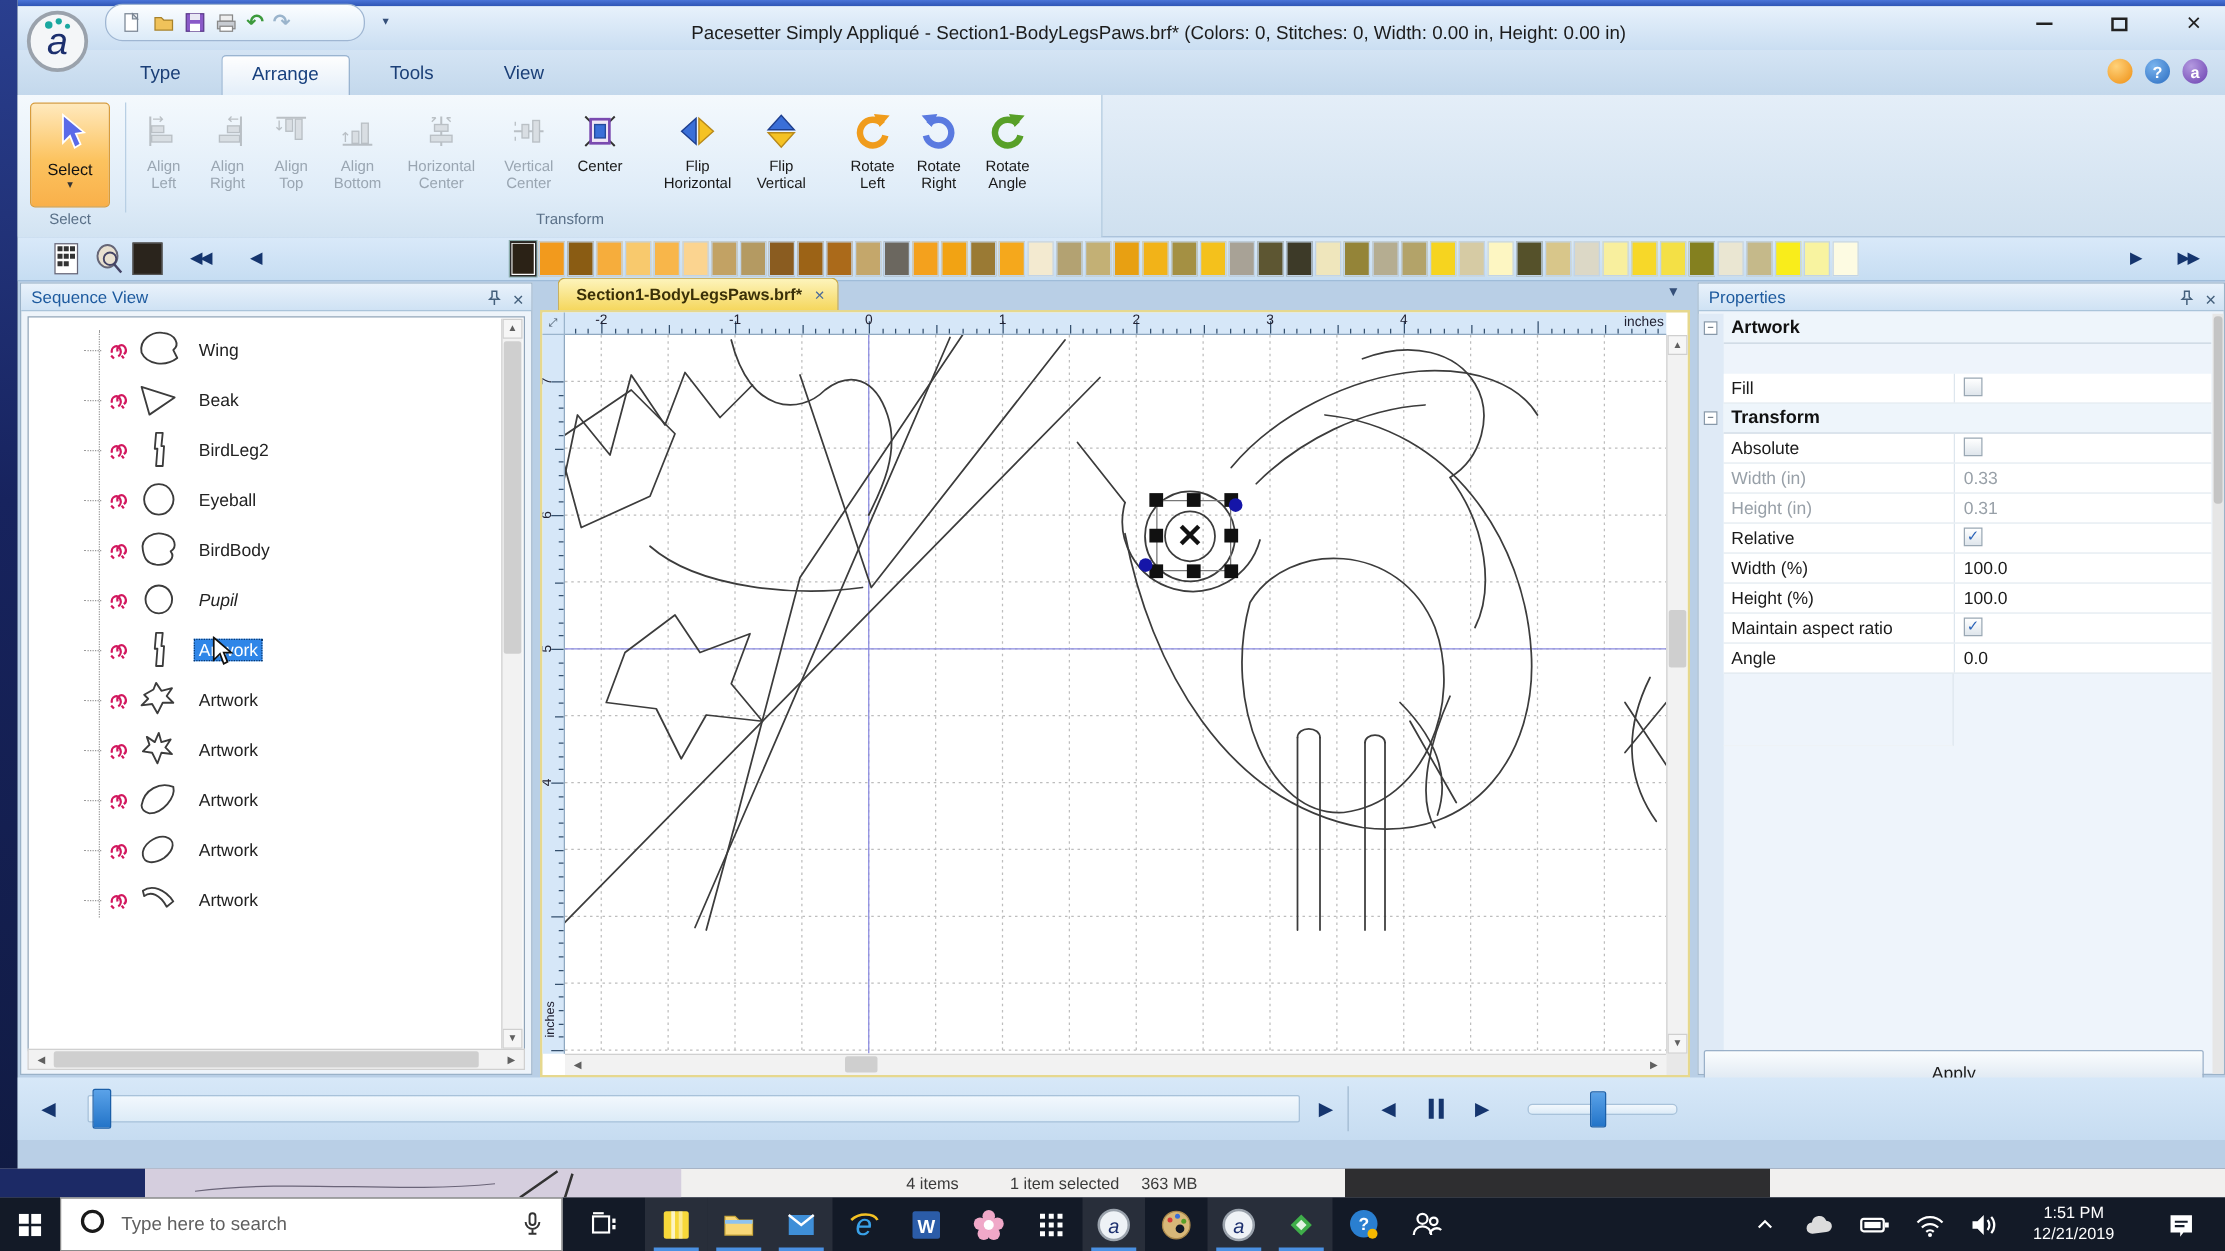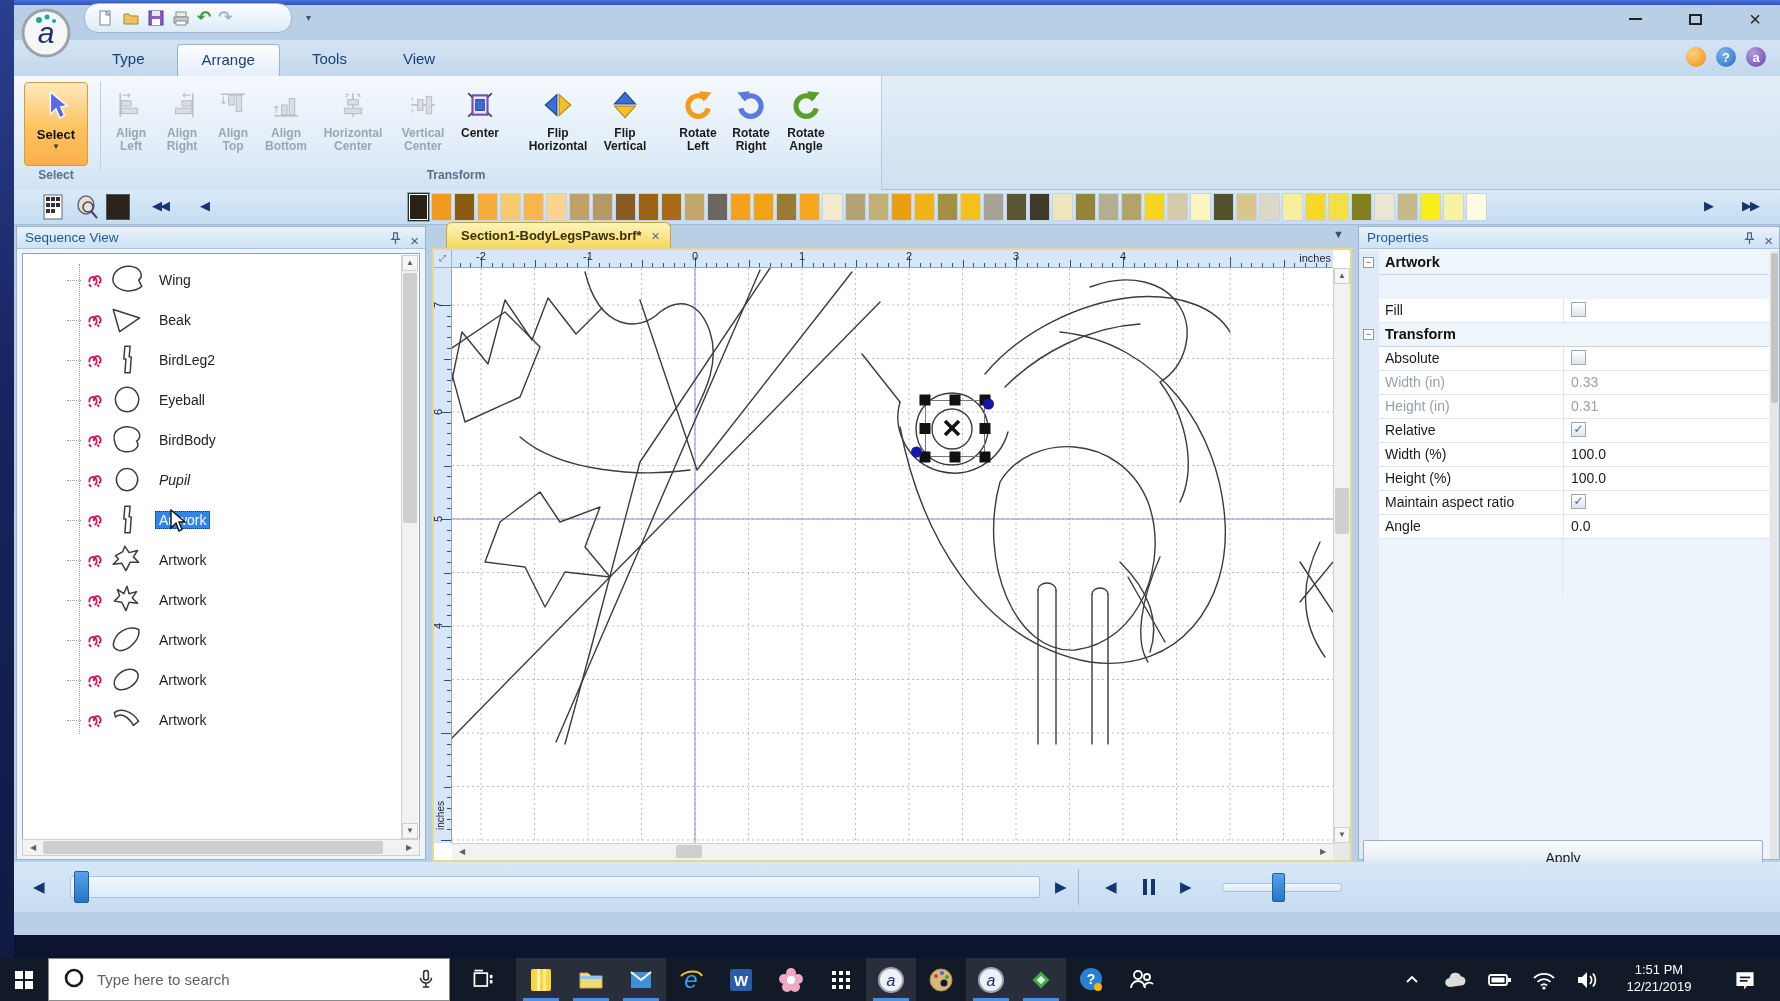--- a/index.html
+++ b/index.html
@@ -27,21 +27,21 @@
   .tabrow{position:absolute;left:0;top:40px;width:100%;height:36px;background:linear-gradient(#d4e4f4,#c3d8ec);}
   #ribbon-tabs{position:absolute;left:74px;top:4px;display:flex;gap:8px;height:32px;}
   .rtab{padding:0 24px;line-height:30px;font-size:15px;color:#1b3f77;border-radius:4px 4px 0 0;}
   .rtab.active{background:linear-gradient(#fefefe,#e3eef9);border:1px solid #9ab4d0;border-bottom:none;color:#17407e;}
   .tabrow-icons{position:absolute;right:14px;top:7px;display:flex;gap:10px;}
   .circ-ic{width:20px;height:20px;border-radius:50%;color:#fff;font-size:13px;font-weight:bold;display:flex;align-items:center;justify-content:center;}
   .ci-lock{background:radial-gradient(circle at 35% 30%,#ffd27a,#ee8e12);}
   .ci-help{background:radial-gradient(circle at 35% 30%,#7ab4ee,#2a6cc0);}
   .ci-about{background:radial-gradient(circle at 35% 30%,#b49ae0,#6a3fb0);}
   
-  .ribbon{position:absolute;left:0;top:76px;width:100%;height:114px;background:linear-gradient(#e4eef8,#cfe0ef);border-bottom:1px solid #a6bed6;font-weight:bold;}
+  .ribbon{position:absolute;left:0;top:76px;width:100%;height:114px;background:linear-gradient(#e4eef8,#cfe0ef);border-bottom:1px solid #a6bed6;}
   .ribbon-groups{position:absolute;left:0;top:0;width:868px;height:114px;background:linear-gradient(#f4f9fd,#dfecf8 70%,#d2e3f2);border-right:1px solid #b4cbe0;}
   .select-btn{position:absolute;left:10px;top:6px;width:64px;height:84px;background:linear-gradient(#ffe9bd,#fcc35f 55%,#f9b04a);border:1px solid #d89c3c;border-radius:4px;text-align:center;padding-top:6px;}
   .select-btn .slbl{font-size:13px;color:#111;margin-top:2px;}
   .select-btn .scaret{font-size:9px;color:#333;line-height:8px;}
   .grp-divider{position:absolute;left:86px;top:6px;width:1px;height:88px;background:#b8cfe4;}
   #transform-buttons{position:absolute;left:92px;top:6px;display:flex;align-items:flex-start;}
   .rbtn{height:84px;text-align:center;padding-top:4px;}
   .rbtn.gap{margin-left:16px;}
   .ricon{height:38px;display:flex;align-items:center;justify-content:center;}
   .rlbl{font-size:12px;line-height:13px;color:#1a1a1a;margin-top:3px;}
@@ -155,20 +155,23 @@
 </style>
 </head>
 <body>
 
 <div class="screen">
   <div class="desktop-strip"></div>
 
   <div class="app">
     <div class="app-topline"></div>
 
+    <div class="titlebar">
+      <div class="title-text">Pacesetter Simply Appliqué - Section1-BodyLegsPaws.brf* (Colors: 0, Stitches: 0, Width: 0.00 in, Height: 0.00 in)</div>
+    </div>
     <div class="logo">
       <svg viewBox="0 0 52 52" width="52" height="52">
           <circle cx="26" cy="26" r="23" fill="#f4f6f8" stroke="#9aa2ac" stroke-width="3"></circle>
           <text x="26" y="36" font-size="30" font-style="italic" font-family="Liberation Serif,serif" fill="#1c2f6e" text-anchor="middle">a</text>
           <circle cx="19" cy="13" r="3" fill="#1aa8a0"></circle>
           <circle cx="27" cy="10" r="2.5" fill="#1aa8a0"></circle>
           <circle cx="34" cy="14" r="2" fill="#1aa8a0"></circle>
         </svg>
     </div>
     <div class="qat">
@@ -934,20 +937,33 @@
           <i></i>
           <i></i>
         </div>
       <span class="pb-arrow" style="left:1166px;top:16px">▶</span>
       <div class="pb-strack"></div>
       <div class="pb-shandle"></div>
     </div>
 
   </div>
 
+  <div class="explorer-strip">
+    <div class="es-seg" style="left:0;width:116px;background:#1c2a66"></div>
+    <div class="es-seg" style="left:116px;width:429px;background:#d5cede">
+      <svg width="429" height="23">
+          <path d="M300,23 L330,2 M336,23 L342,4" stroke="#333" stroke-width="2" fill="none"></path>
+          <path d="M40,18 C120,8 200,20 280,12" stroke="#6a6478" stroke-width="1" fill="none"></path>
+        </svg>
+    </div>
+    <div class="es-seg" style="left:1076px;width:340px;background:#2e2e30"></div>
+    <span class="es-text" style="left:725px">4 items</span>
+    <span class="es-text" style="left:808px">1 item selected</span>
+    <span class="es-text" style="left:913px">363 MB</span>
+  </div>
 
   <div class="taskbar">
     <div class="tb-start">
       <svg width="18" height="18" viewBox="0 0 18 18">
           <rect x="0" y="0" width="8" height="8" fill="#fff"></rect>
           <rect x="10" y="0" width="8" height="8" fill="#fff"></rect>
           <rect x="0" y="10" width="8" height="8" fill="#fff"></rect>
           <rect x="10" y="10" width="8" height="8" fill="#fff"></rect>
         </svg>
     </div>

